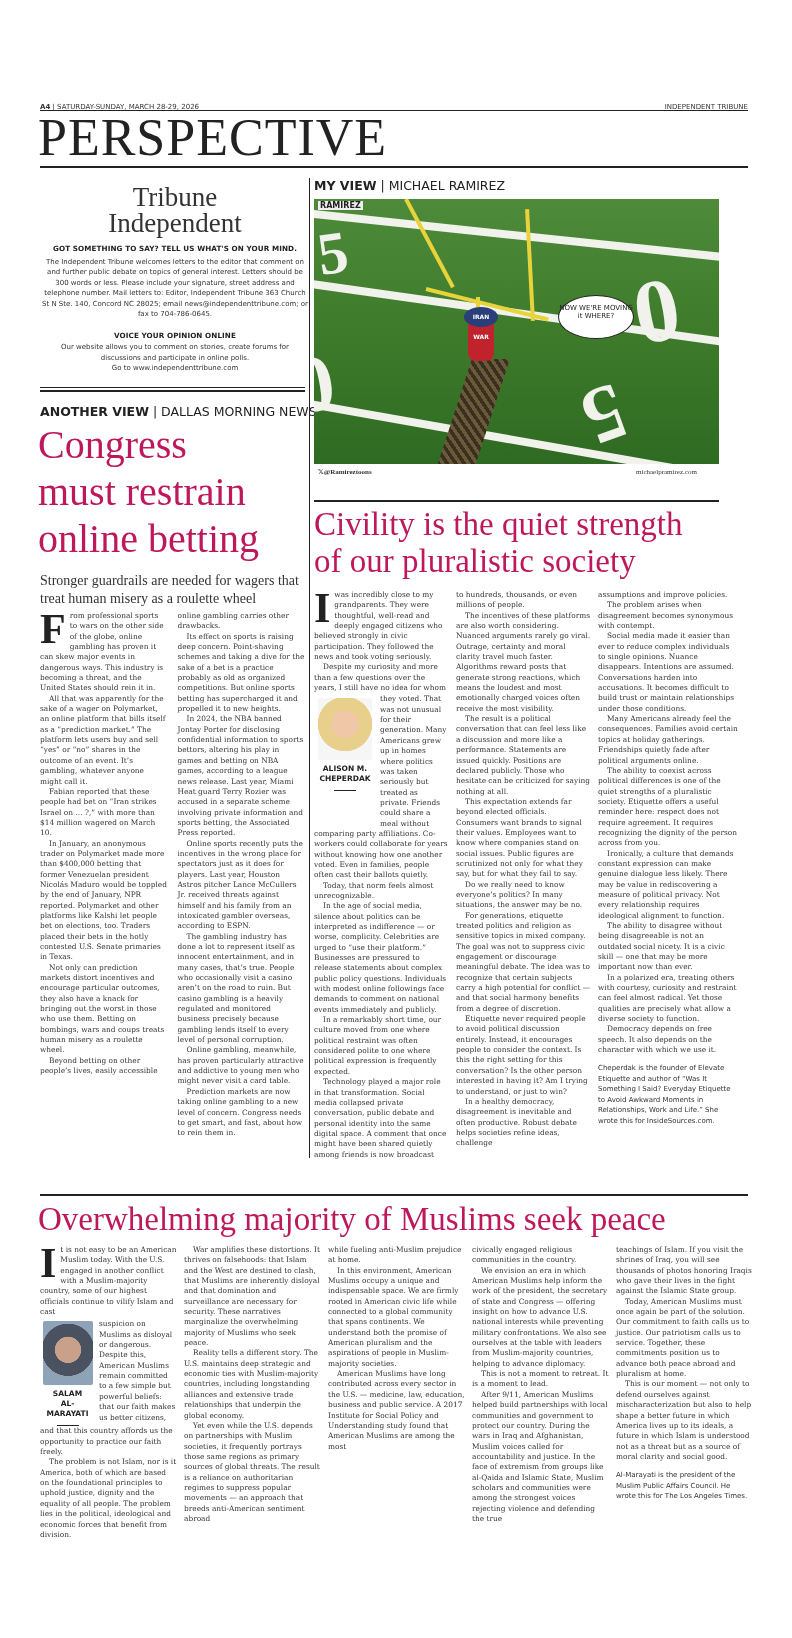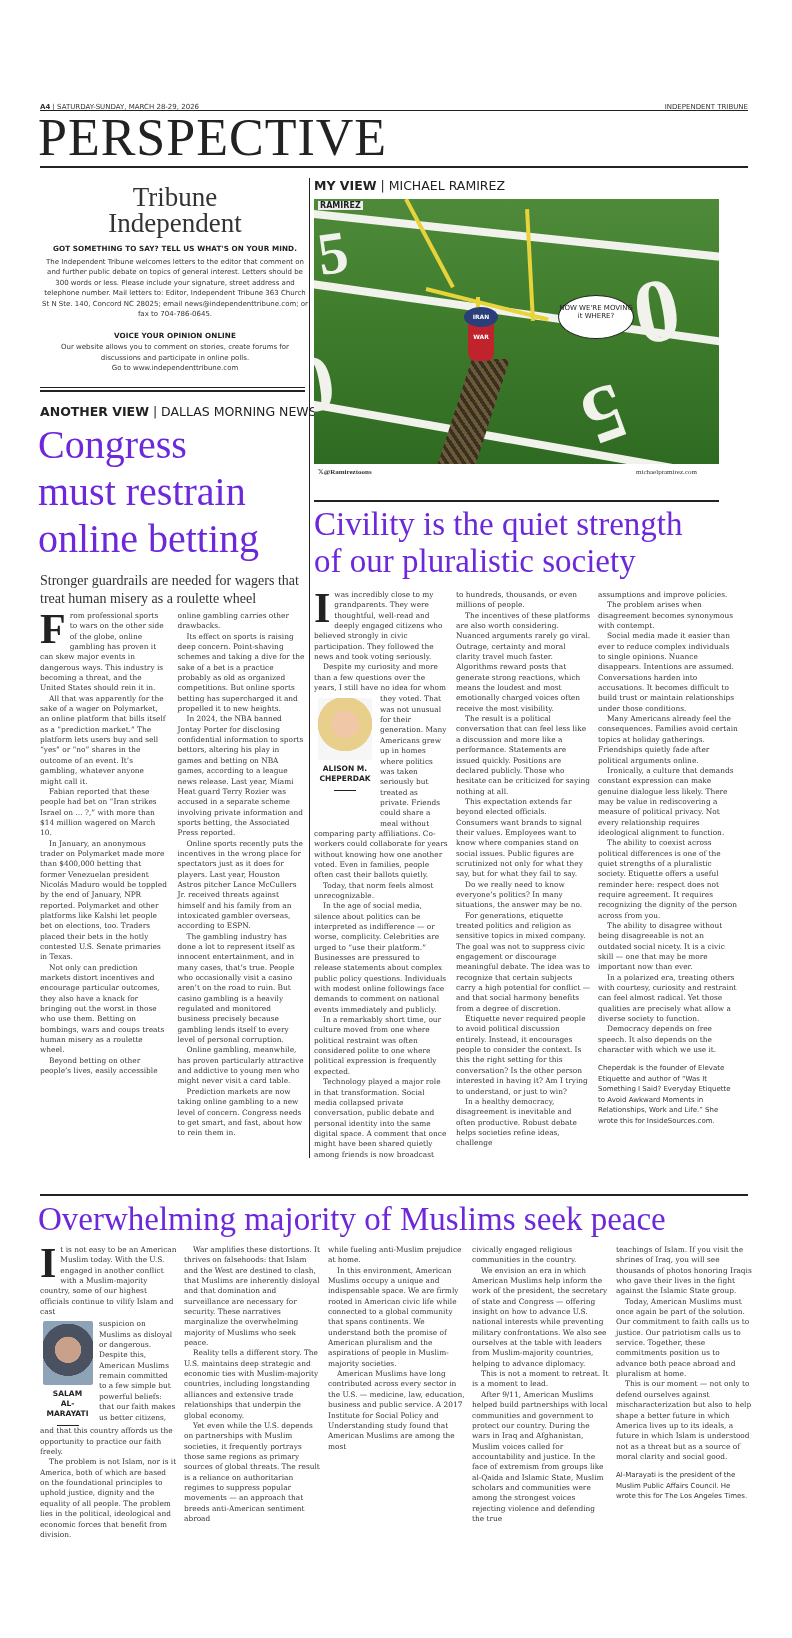--- a/index.html
+++ b/index.html
@@ -9,21 +9,21 @@
   .folio b{font-weight:700}
   .section-title{left:38px;top:112px;font-family:Liberation Serif, serif;font-size:52px;letter-spacing:1px;color:#222;line-height:1}
   .rule{background:#222;height:2px}
   .vrule{background:#222;width:1px}
   .masthead{left:40px;top:184px;width:270px;text-align:center}
   .masthead .logo{font-family:"Liberation Serif",serif;font-size:27px;line-height:26px;color:#333}
   .masthead h4{font-family:"DejaVu Sans",sans-serif;font-size:7.2px;font-weight:700;margin-top:8px;letter-spacing:.1px}
   .masthead p{font-family:"DejaVu Sans",sans-serif;font-size:7px;line-height:10.4px;margin-top:4px;color:#333}
   .kicker{font-family:"DejaVu Sans",sans-serif;font-size:12.5px;color:#222}
   .kicker b{font-weight:700}
-  .headline{font-family:"Liberation Serif",serif;color:#6d28d9}
+  .headline{font-family:"Liberation Serif",serif;color:#be185d}
   .cols{display:flex;gap:10px}
   .col{font-family:"DejaVu Serif",serif;font-size:7.4px;line-height:10.35px;color:#333;text-align:left}
   .col p{text-indent:9px}
   .col p.first{text-indent:0}
   .dropcap{float:left;font-family:"Liberation Serif",serif;font-size:42px;line-height:32px;margin:2px 4px 0 0;color:#222;font-weight:700}
   .cartoon{left:314px;top:199px;width:405px;height:265px;background:linear-gradient(180deg,#4e8a3a 0%,#3f7d2c 45%,#2f6a22 100%);overflow:hidden}
   .cartoon .yard{position:absolute;height:8px;background:#f2f2ec;transform-origin:left center}
   .cartoon .post{position:absolute;background:#e8d43a}
   .cartoon .num{position:absolute;color:#f2f2ec;font-family:"Liberation Serif",serif;font-weight:700}
   .bubble{position:absolute;left:244px;top:96px;width:76px;height:44px;border-radius:50%;background:#fff;border:1px solid #222;font-family:"DejaVu Sans",sans-serif;font-size:7px;line-height:8px;text-align:center;padding-top:8px;color:#222}
@@ -155,22 +155,22 @@
   <p>For generations, etiquette treated politics and religion as sensitive topics in mixed company. The goal was not to suppress civic engagement or discourage meaningful debate. The idea was to recognize that certain subjects carry a high potential for conflict — and that social harmony benefits from a degree of discretion.</p>
   <p>Etiquette never required people to avoid political discussion entirely. Instead, it encourages people to consider the context. Is this the right setting for this conversation? Is the other person interested in having it? Am I trying to understand, or just to win?</p>
   <p>In a healthy democracy, disagreement is inevitable and often productive. Robust debate helps societies refine ideas, challenge</p>
 </div>
 
 <div class="abs col" style="left:598px;top:590px;width:140px">
   <p class="first">assumptions and improve policies.</p>
   <p>The problem arises when disagreement becomes synonymous with contempt.</p>
   <p>Social media made it easier than ever to reduce complex individuals to single opinions. Nuance disappears. Intentions are assumed. Conversations harden into accusations. It becomes difficult to build trust or maintain relationships under those conditions.</p>
   <p>Many Americans already feel the consequences. Families avoid certain topics at holiday gatherings. Friendships quietly fade after political arguments online.</p>
+  <p>The ability to coexist across political differences is one of the quiet strengths of a pluralistic society. Etiquette offers a useful reminder here: respect does not require agreement. It requires recognizing the dignity of the person across from you.</p>
   <p>Ironically, a culture that demands constant expression can make genuine dialogue less likely. There may be value in rediscovering a measure of political privacy. Not every relationship requires ideological alignment to function.</p>
-  <p>The ability to coexist across political differences is one of the quiet strengths of a pluralistic society. Etiquette offers a useful reminder here: respect does not require agreement. It requires recognizing the dignity of the person across from you.</p>
   <p>The ability to disagree without being disagreeable is not an outdated social nicety. It is a civic skill — one that may be more important now than ever.</p>
   <p>In a polarized era, treating others with courtesy, curiosity and restraint can feel almost radical. Yet those qualities are precisely what allow a diverse society to function.</p>
   <p>Democracy depends on free speech. It also depends on the character with which we use it.</p>
   <div class="tagline">Cheperdak is the founder of Elevate Etiquette and author of “Was It Something I Said? Everyday Etiquette to Avoid Awkward Moments in Relationships, Work and Life.” She wrote this for InsideSources.com.</div>
 </div>
 
 <div class="abs rule" style="left:40px;top:1194px;width:708px;height:2px"></div>
 <div class="abs headline" style="left:38px;top:1200px;width:710px;font-size:33px;line-height:38px">Overwhelming majority of Muslims seek peace</div>
 
 <div class="abs" style="left:40px;top:1245px;width:137px">

